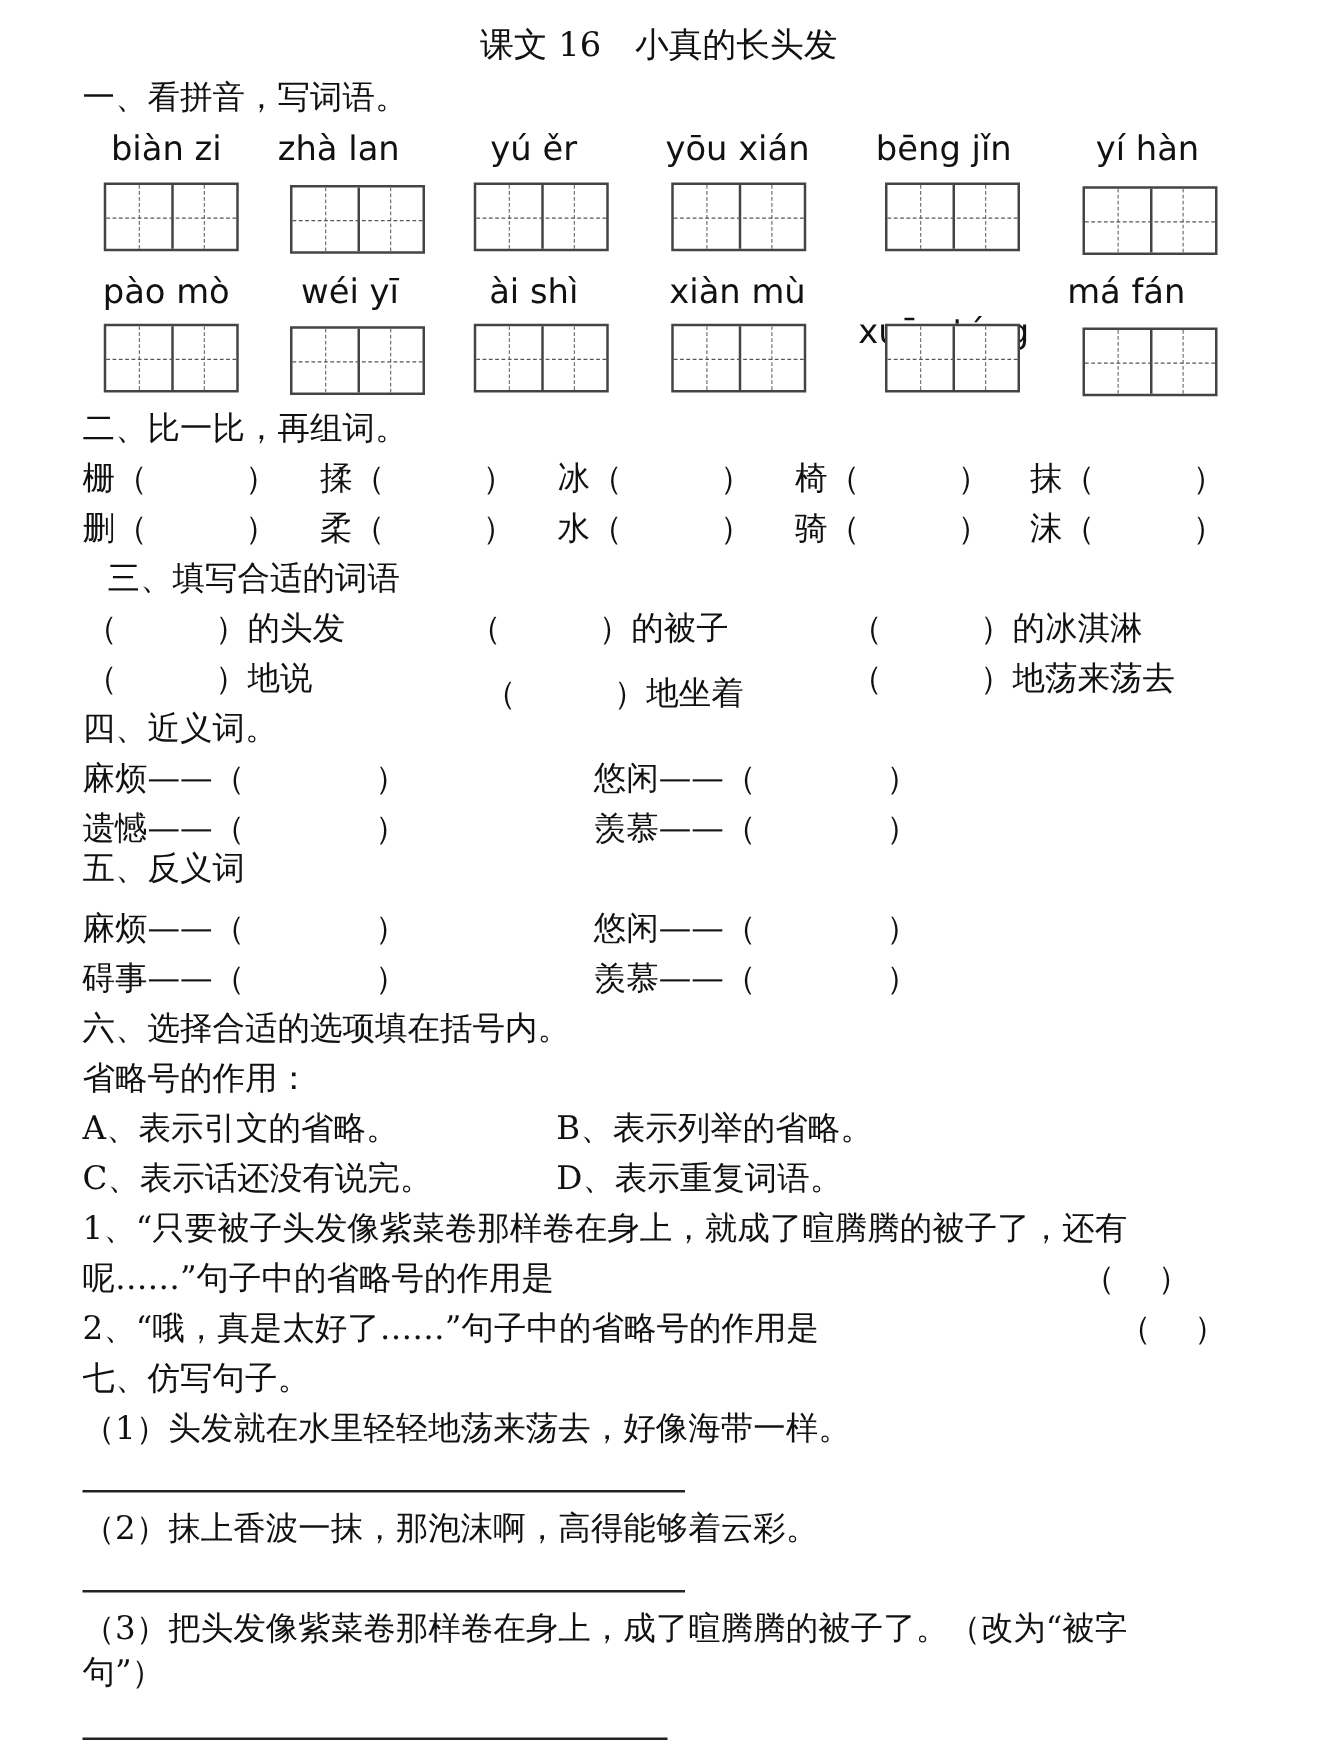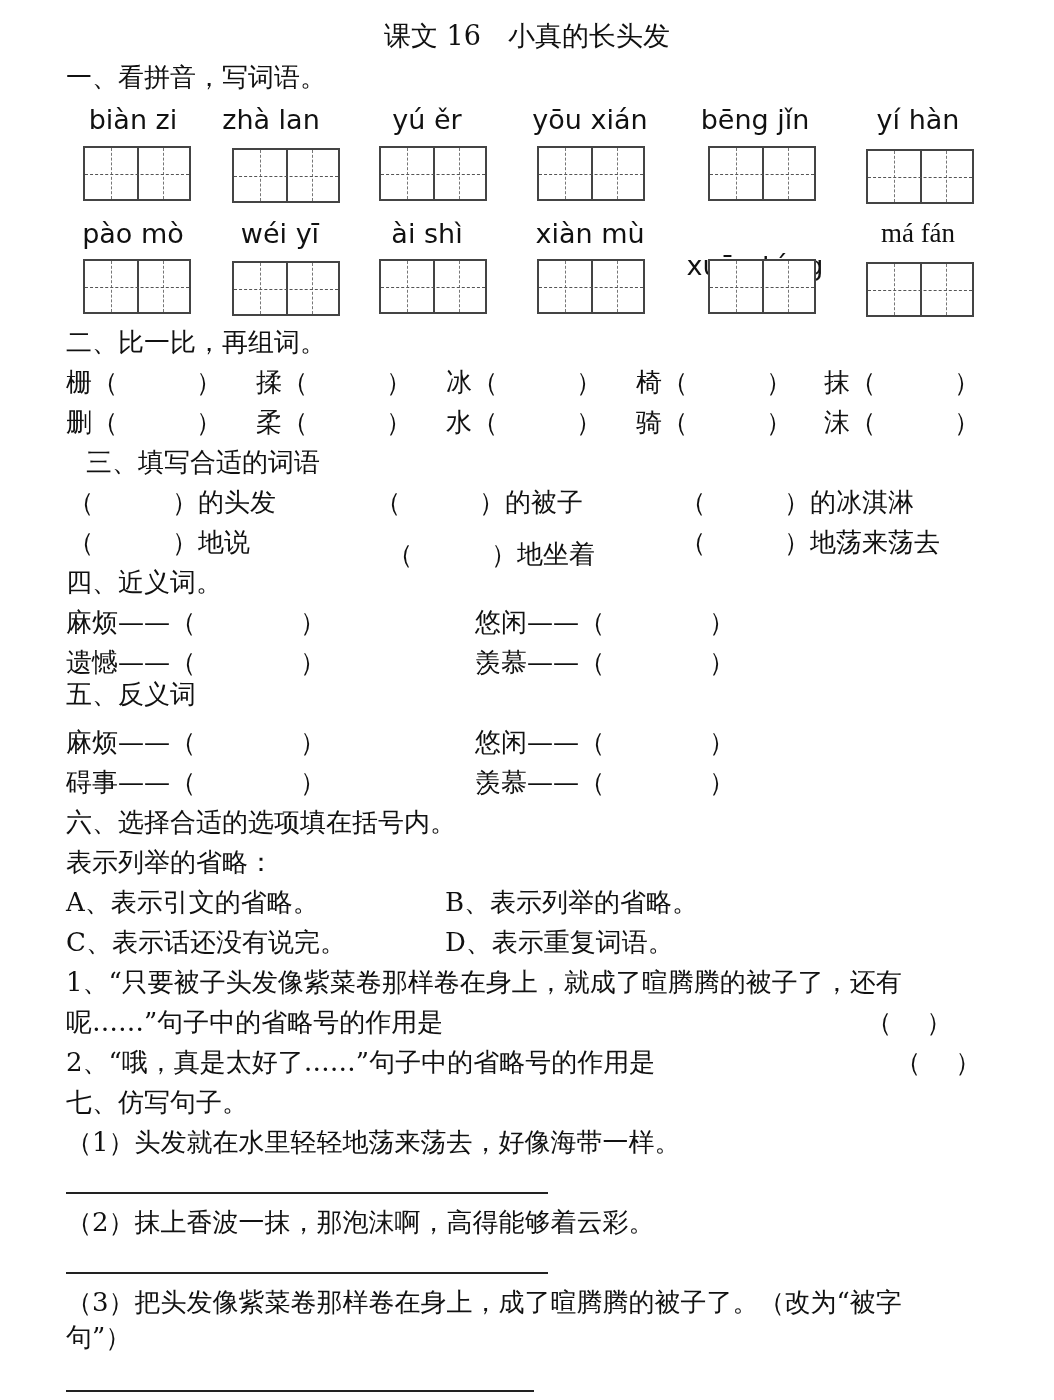--- a/index.html
+++ b/index.html
@@ -66,21 +66,21 @@
     <div class="dv1"></div>
     <div class="dv2"></div>
     <div class="dh"></div>
   </div>
 
 <div class="abs py" style="top:218px; left:58px;">pào mò</div>
 <div class="abs py" style="top:218px; left:205px;">wéi yī</div>
 <div class="abs py" style="top:218px; left:352px;">ài shì</div>
 <div class="abs py" style="top:218px; left:515px;">xiàn mù</div>
 <div class="abs py" style="top:218px; left:680px;margin-top:32px;">xuān téng</div>
-<div class="abs py" style="top:218px; left:843px;font-family:Liberation Serif, serif;">má fán</div>
+<div class="abs py" style="top:218px; left:826px;">má fán</div>
 
 <div class="tian" style="top:259px; left:83px;">
     <div class="mid"></div>
     <div class="dv1"></div>
     <div class="dv2"></div>
     <div class="dh"></div>
   </div>
 <div class="tian" style="top:261px; left:232px;">
     <div class="mid"></div>
     <div class="dv1"></div>
@@ -138,21 +138,21 @@
 <div class="abs txt" style="top:645px; left:66px;">遗憾——（　　　　）</div>
 <div class="abs txt" style="top:645px; left:475px;">羡慕——（　　　　）</div>
 
 <div class="abs sec" style="top:677px;">五、反义词</div>
 <div class="abs txt" style="top:725px; left:66px;">麻烦——（　　　　）</div>
 <div class="abs txt" style="top:725px; left:475px;">悠闲——（　　　　）</div>
 <div class="abs txt" style="top:765px; left:66px;">碍事——（　　　　）</div>
 <div class="abs txt" style="top:765px; left:475px;">羡慕——（　　　　）</div>
 
 <div class="abs sec" style="top:805px;">六、选择合适的选项填在括号内。</div>
-<div class="abs txt" style="top:845px; left:66px;">表示列举的省略：</div>
+<div class="abs txt" style="top:845px; left:66px;">省略号的作用：</div>
 <div class="abs txt" style="top:885px; left:66px;">A、表示引文的省略。</div>
 <div class="abs txt" style="top:885px; left:445px;">B、表示列举的省略。</div>
 <div class="abs txt" style="top:925px; left:66px;text-align:center;">C、表示话还没有说完。</div>
 <div class="abs txt" style="top:925px; left:445px;">D、表示重复词语。</div>
 <div class="abs txt" style="top:965px; left:66px;">1、“只要被子头发像紫菜卷那样卷在身上，就成了暄腾腾的被子了，还有</div>
 <div class="abs txt" style="top:1005px; left:66px;">呢……”句子中的省略号的作用是</div>
 <div class="abs txt" style="top:1005px; left:866px;">（　 ）</div>
 <div class="abs txt" style="top:1045px; left:66px;">2、“哦，真是太好了……”句子中的省略号的作用是</div>
 <div class="abs txt" style="top:1045px; left:895px;">（　 ）</div>
 

